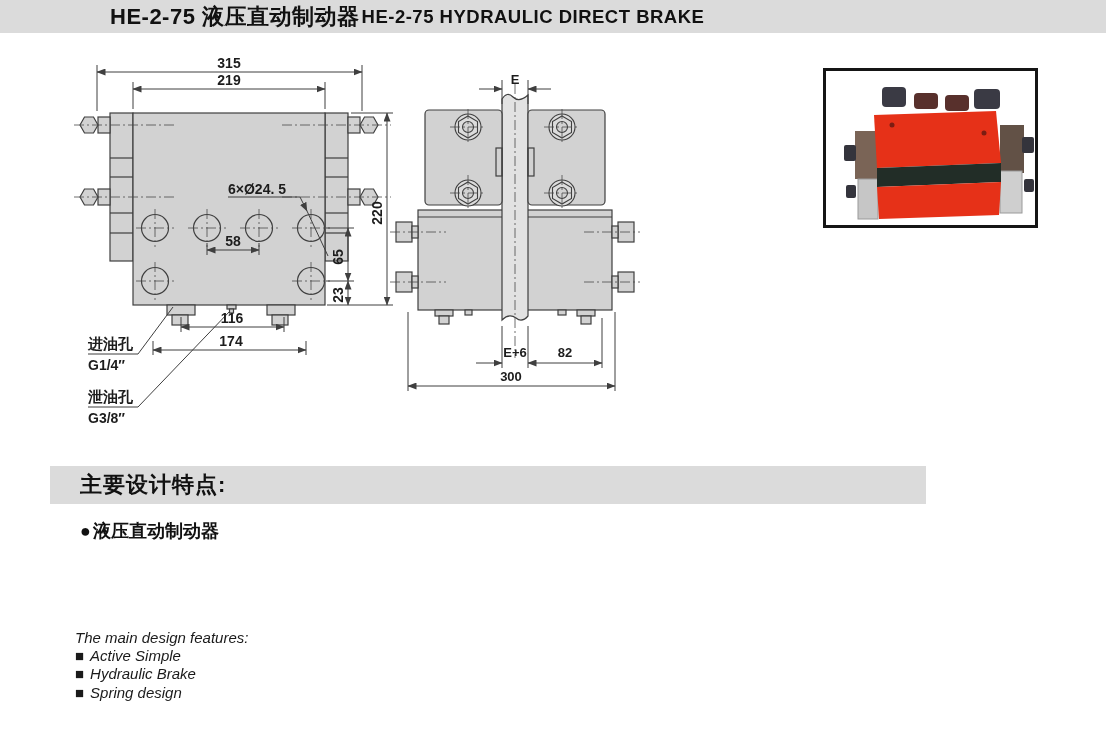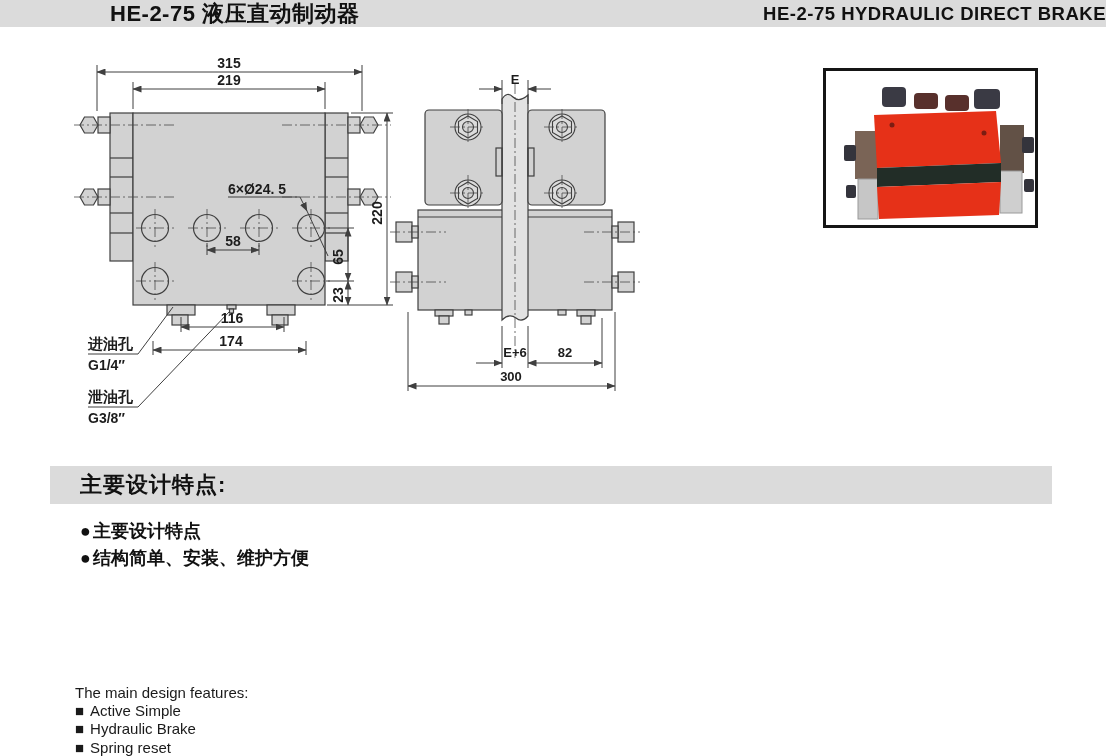--- a/index.html
+++ b/index.html
@@ -5,46 +5,46 @@
   html,body{margin:0;padding:0;}
   body{
     position:relative;
     width:1106px;height:756px;
     background:#ffffff;
     font-family:"Liberation Sans","DejaVu Sans",sans-serif;
     overflow:hidden;
     color:#111;
   }
   .topbar{
-    position:absolute;left:0;top:0;width:1106px;height:27px;
-    background:#dbdbdb;display:flex;align-items:center;justify-content:space-between;
+    position:absolute;left:0;top:0;width:1106px;height:33px;
+    background:#dbdbdb;display:flex;align-items:center;
   }
   .title-zh{margin-left:110px;font-size:22px;font-weight:bold;white-space:nowrap;letter-spacing:.5px;}
-  .title-en{margin-left:9px;font-size:18.5px;font-weight:bold;white-space:nowrap;letter-spacing:.5px;}
+  .title-en{margin-left:2px;font-size:18.5px;font-weight:bold;white-space:nowrap;letter-spacing:.5px;}
 
   .drawing{position:absolute;}
   #front-view{left:60px;top:55px;}
   #side-view{left:388px;top:58px;}
 
   .photo-box{
     position:absolute;left:823px;top:68px;width:209px;height:154px;
     border:3px solid #151515;background:#ffffff;
   }
 
   .section-bar{
-    position:absolute;left:50px;top:466px;width:1002px;height:38px;
+    position:absolute;left:50px;top:466px;width:876px;height:38px;
     background:#dbdbdb;display:flex;align-items:center;
   }
   .section-title{margin-left:30px;font-size:22px;font-weight:bold;letter-spacing:1px;}
 
   .bullets-zh{position:absolute;left:80px;top:518px;}
   .bullets-zh .item{font-size:18px;font-weight:bold;line-height:27px;white-space:nowrap;}
   .bullets-zh .marker{margin-right:2px;}
 
-  .bullets-en{position:absolute;left:75px;top:684px;}
+  .bullets-en{position:absolute;left:75px;top:629px;font-style:italic;}
   .bullets-en .line{font-size:15px;line-height:18.2px;color:#1a1a1a;white-space:nowrap;}
   .bullets-en .marker{margin-right:6px;}
 
   svg text{font-family:"Liberation Sans","DejaVu Sans",sans-serif;}
   .dim{font-size:14px;font-weight:bold;fill:#1c1c1c;}
   .dims{font-size:13px;font-weight:bold;fill:#1c1c1c;}
   .lbl{font-size:15px;font-weight:bold;fill:#1c1c1c;}
 </style>
 </head>
 <body>
@@ -286,22 +286,21 @@
     <circle cx="66" cy="54" r="2.5" fill="#7c1d12"></circle>
     <circle cx="158" cy="62" r="2.5" fill="#7c1d12"></circle>
   </svg>
 </div>
 
 <div class="section-bar">
   <span class="section-title">主要设计特点:</span>
 </div>
 
 <div class="bullets-zh">
-  <div class="item"><span class="marker">●</span><span>主要设计特点</span></div>
-  <div class="item"><span class="marker">●</span><span>结构简单、安装、维护方便</span></div>
+  <div class="item"><span class="marker">●</span><span>液压直动制动器</span></div>
 </div>
 
 <div class="bullets-en">
   <div class="line">The main design features:</div>
   <div class="line"><span class="marker">■</span><span>Active Simple</span></div>
   <div class="line"><span class="marker">■</span><span>Hydraulic Brake</span></div>
-  <div class="line"><span class="marker">■</span><span>Spring reset</span></div>
+  <div class="line"><span class="marker">■</span><span>Spring design</span></div>
 </div>
 
 </body></html>

